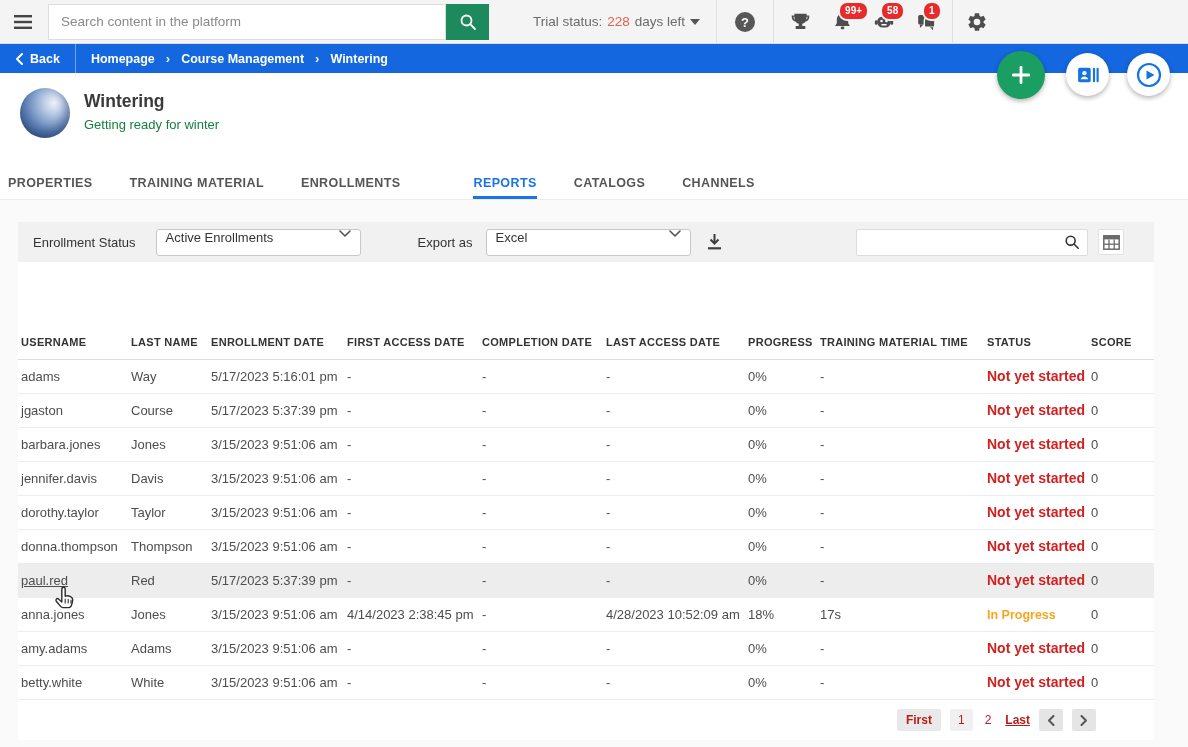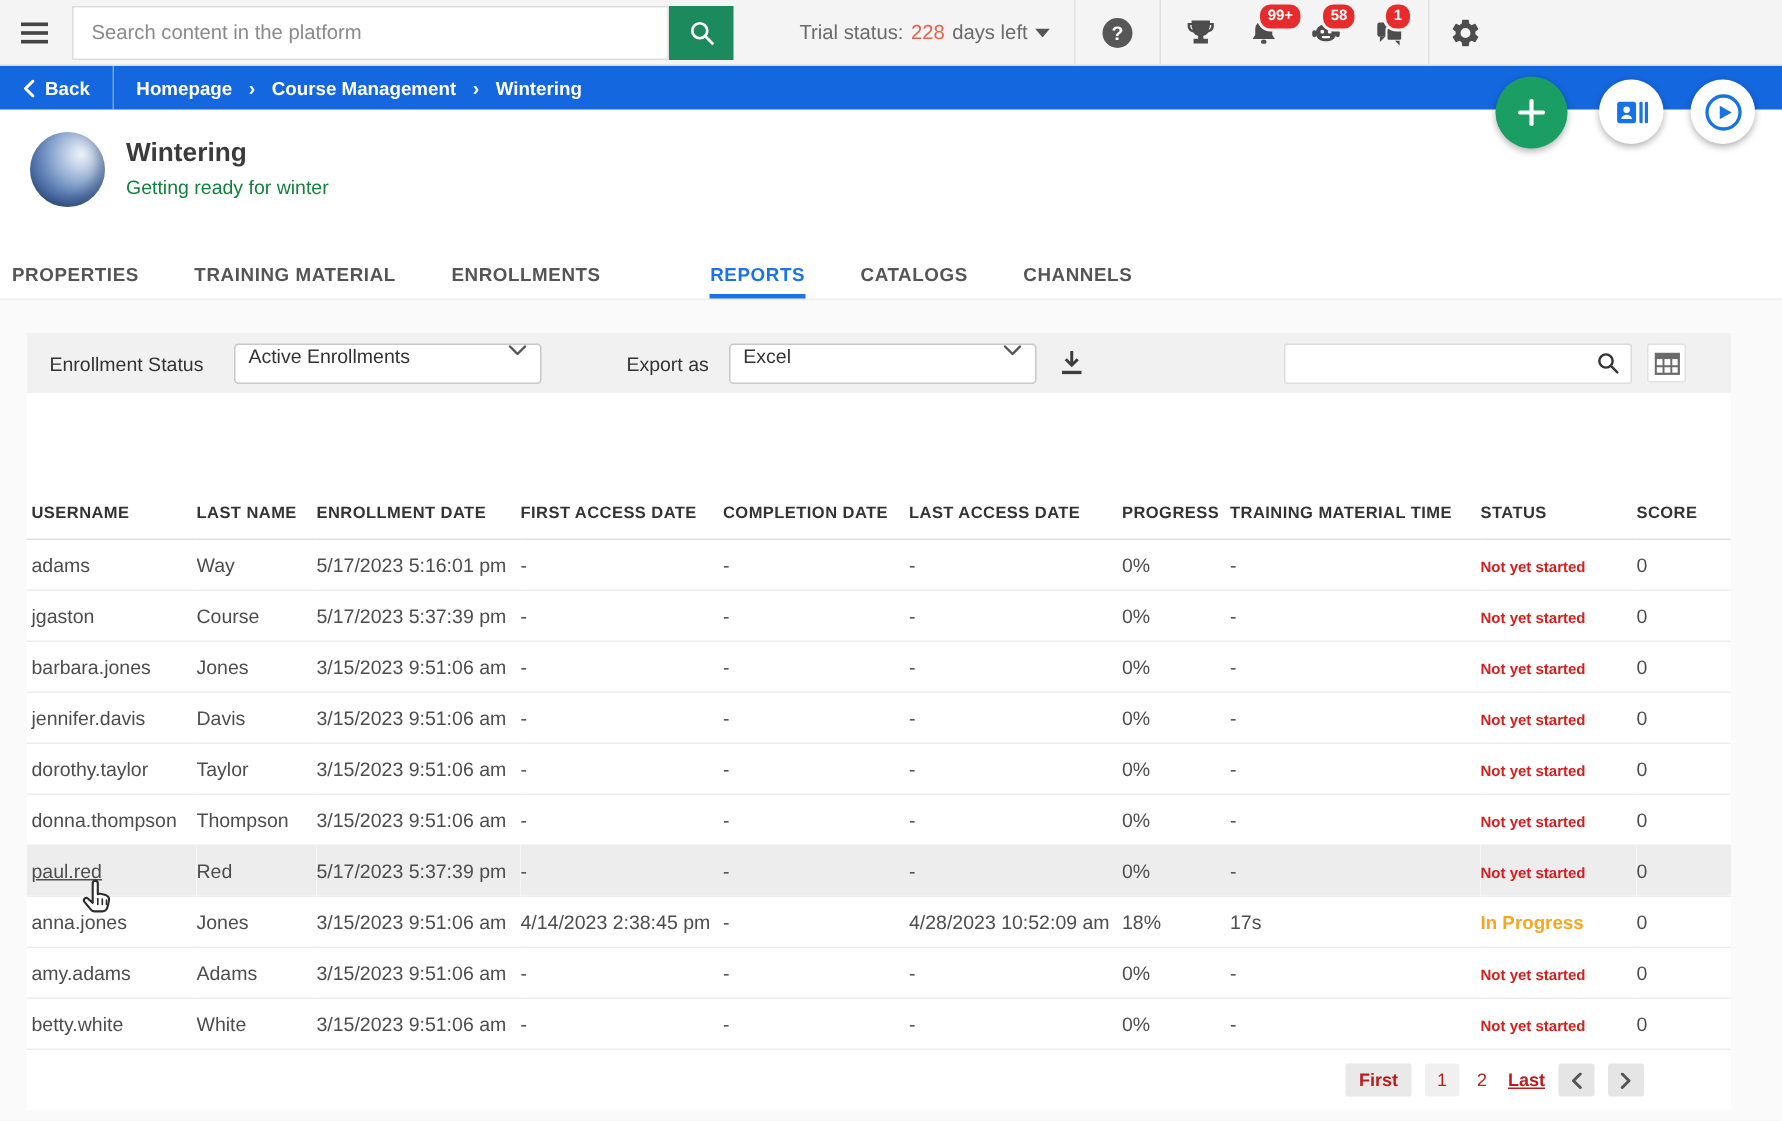--- a/index.html
+++ b/index.html
@@ -82,21 +82,21 @@
 
   .table-wrap { margin-top:64px; }
   table { width:1136px; border-collapse:collapse; table-layout:fixed; }
   th { height:33px; border-bottom:1px solid #ddd; font-size:11px; font-weight:bold; color:#333;
        letter-spacing:.3px; text-align:left; vertical-align:middle; white-space:nowrap; overflow:hidden; }
   td { height:34px; border-bottom:1px solid #ededed; font-size:13px; color:#4d4d4d; vertical-align:middle;
        white-space:nowrap; overflow:hidden; }
   th:first-child, td:first-child { padding-left:3px; }
   tr.row-hover { background:#ededed; }
   .u-hover { text-decoration:underline; cursor:pointer; }
-  .st-red { color:#d21f1f; font-weight:bold; font-size:10px; }
+  .st-red { color:#d21f1f; font-weight:bold; font-size:14px; }
   .st-orange { color:#f5a623; font-weight:bold; font-size:12.5px; }
 
   .pagination { position:absolute; right:58px; bottom:9px; display:flex; align-items:center; gap:9px;
                 font-size:12px; color:#b91c1c; }
   .pg-first { background:#e9e9e9; padding:4px 9px; border-radius:2px; font-weight:bold; cursor:pointer; }
   .pg-num { padding:4px 3px; cursor:pointer; }
   .pg-num.current { background:#f0f0f0; padding:4px 8px; border-radius:2px; }
   .pg-last { font-weight:bold; text-decoration:underline; cursor:pointer; margin-left:2px; }
   .pg-btn { width:24px; height:22px; background:#e5e5e5; border-radius:2px; display:flex; align-items:center;
             justify-content:center; cursor:pointer; }

